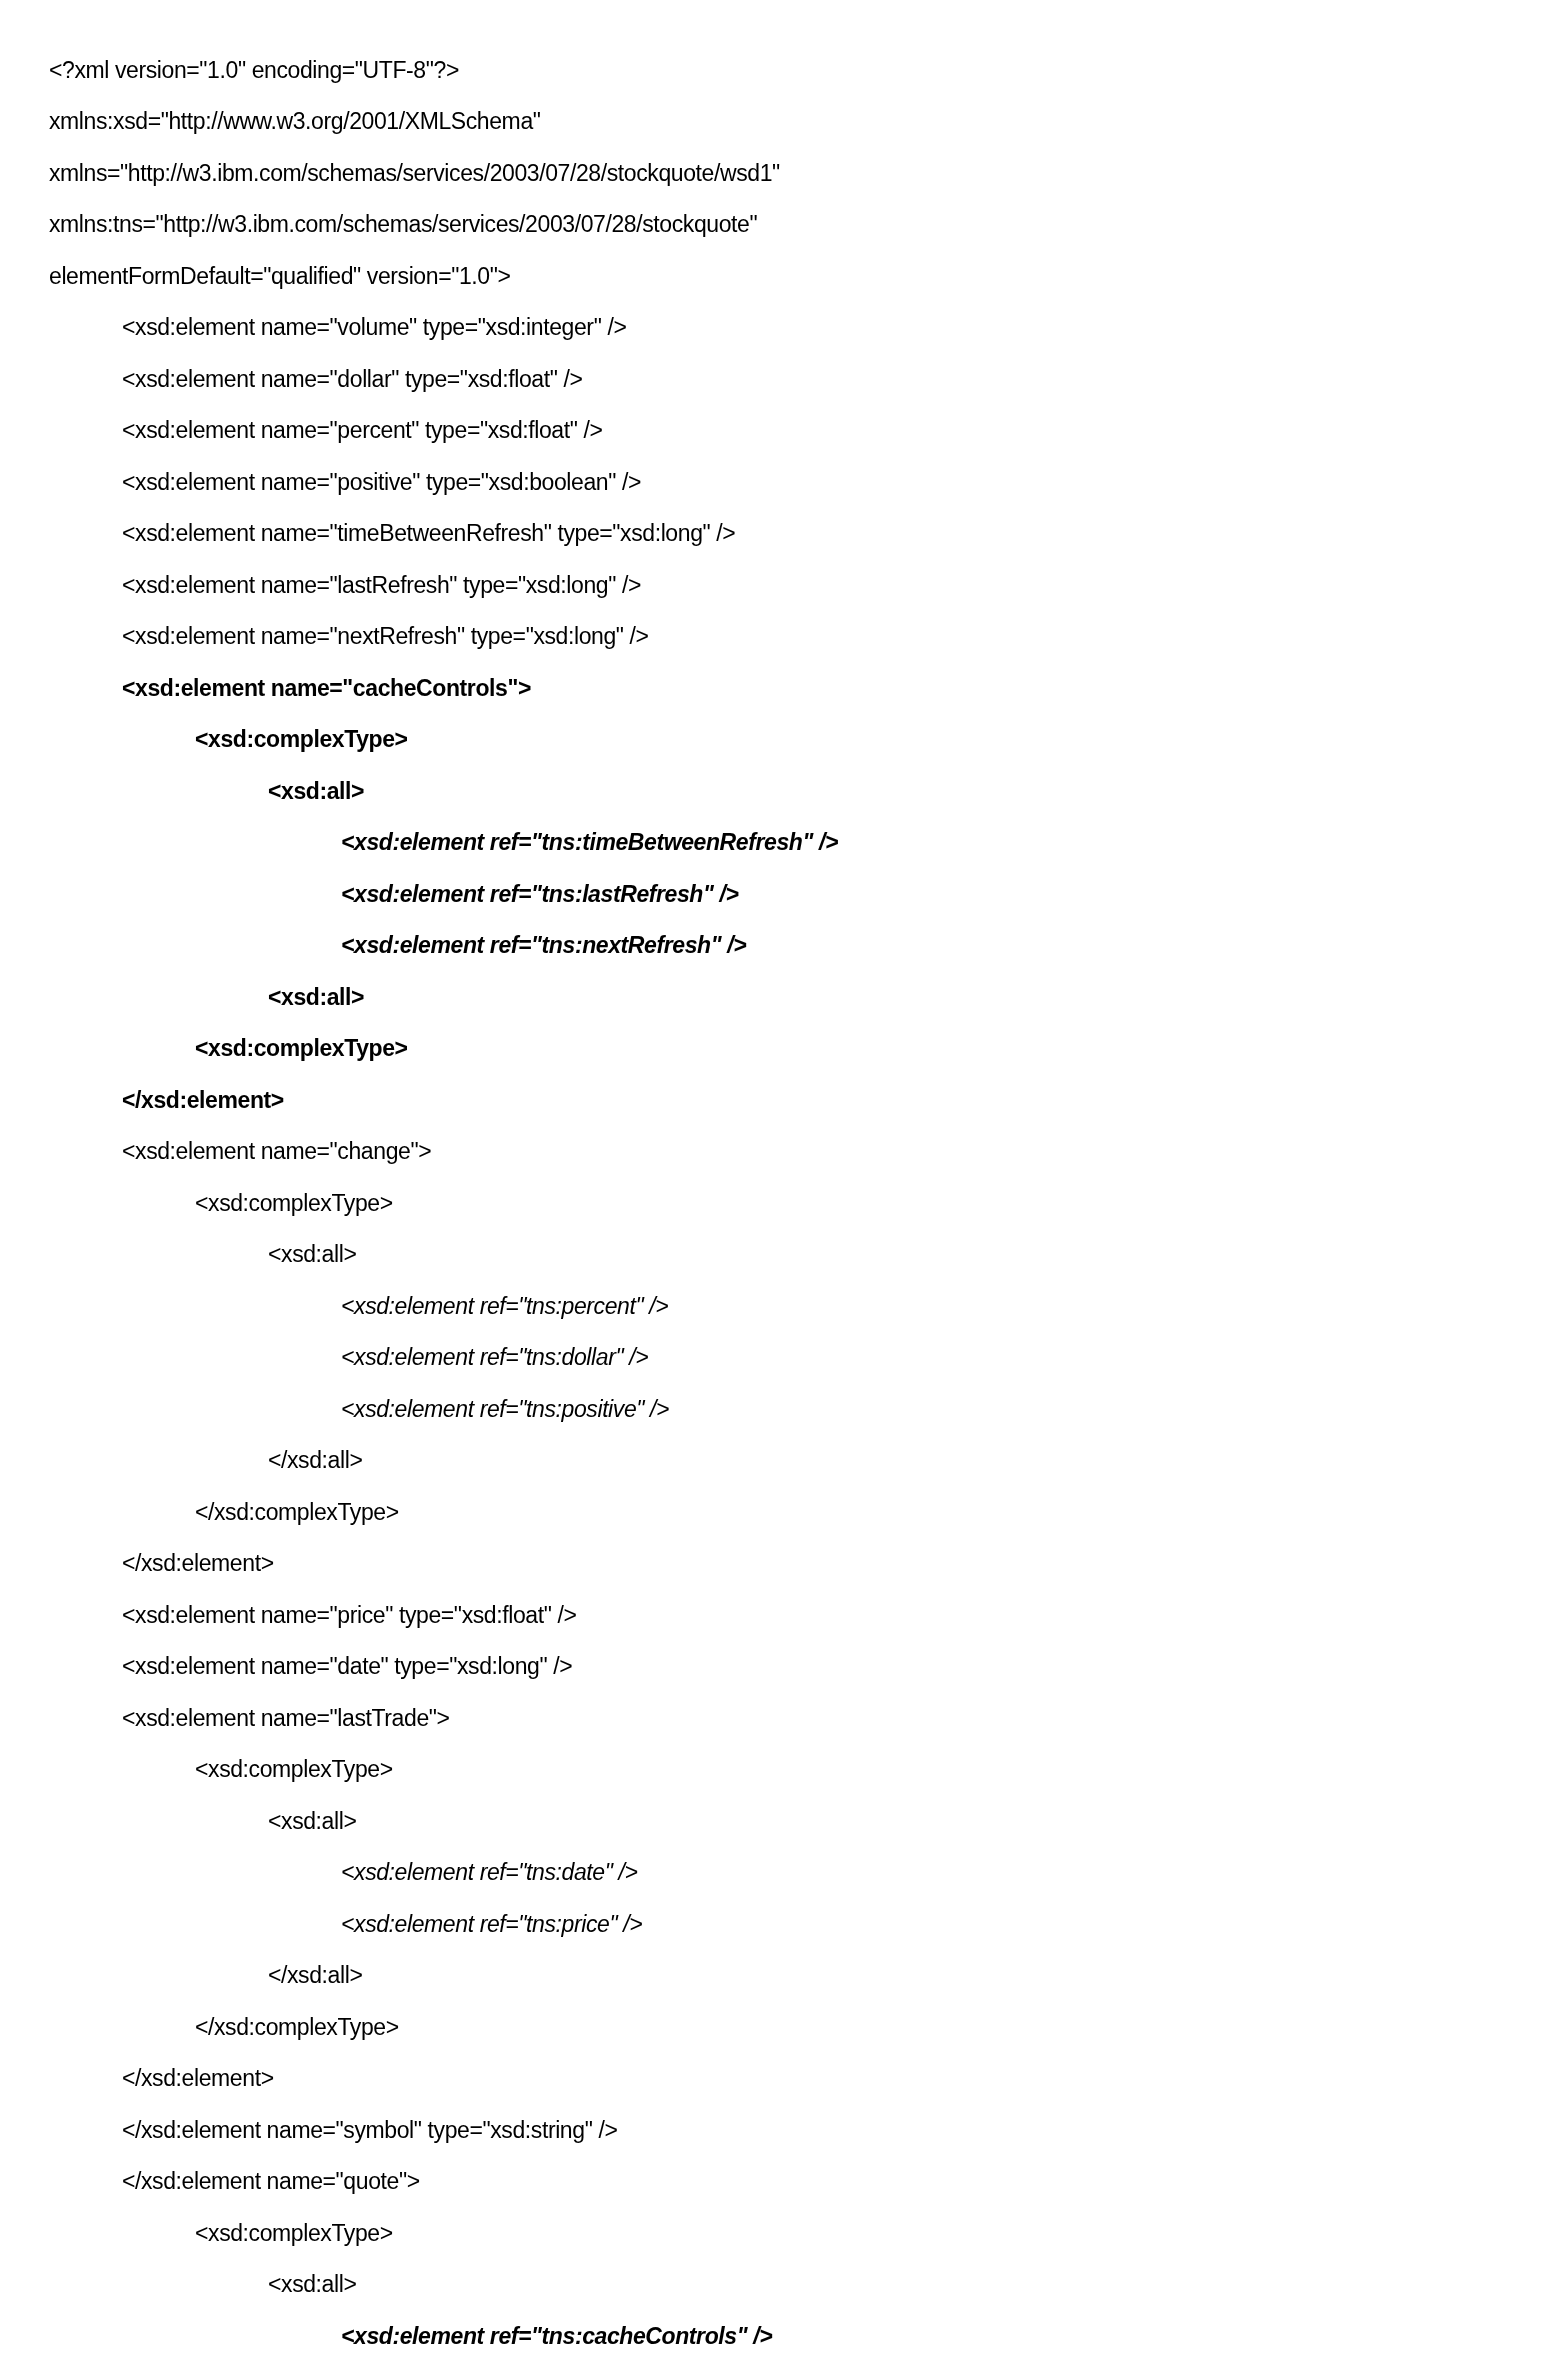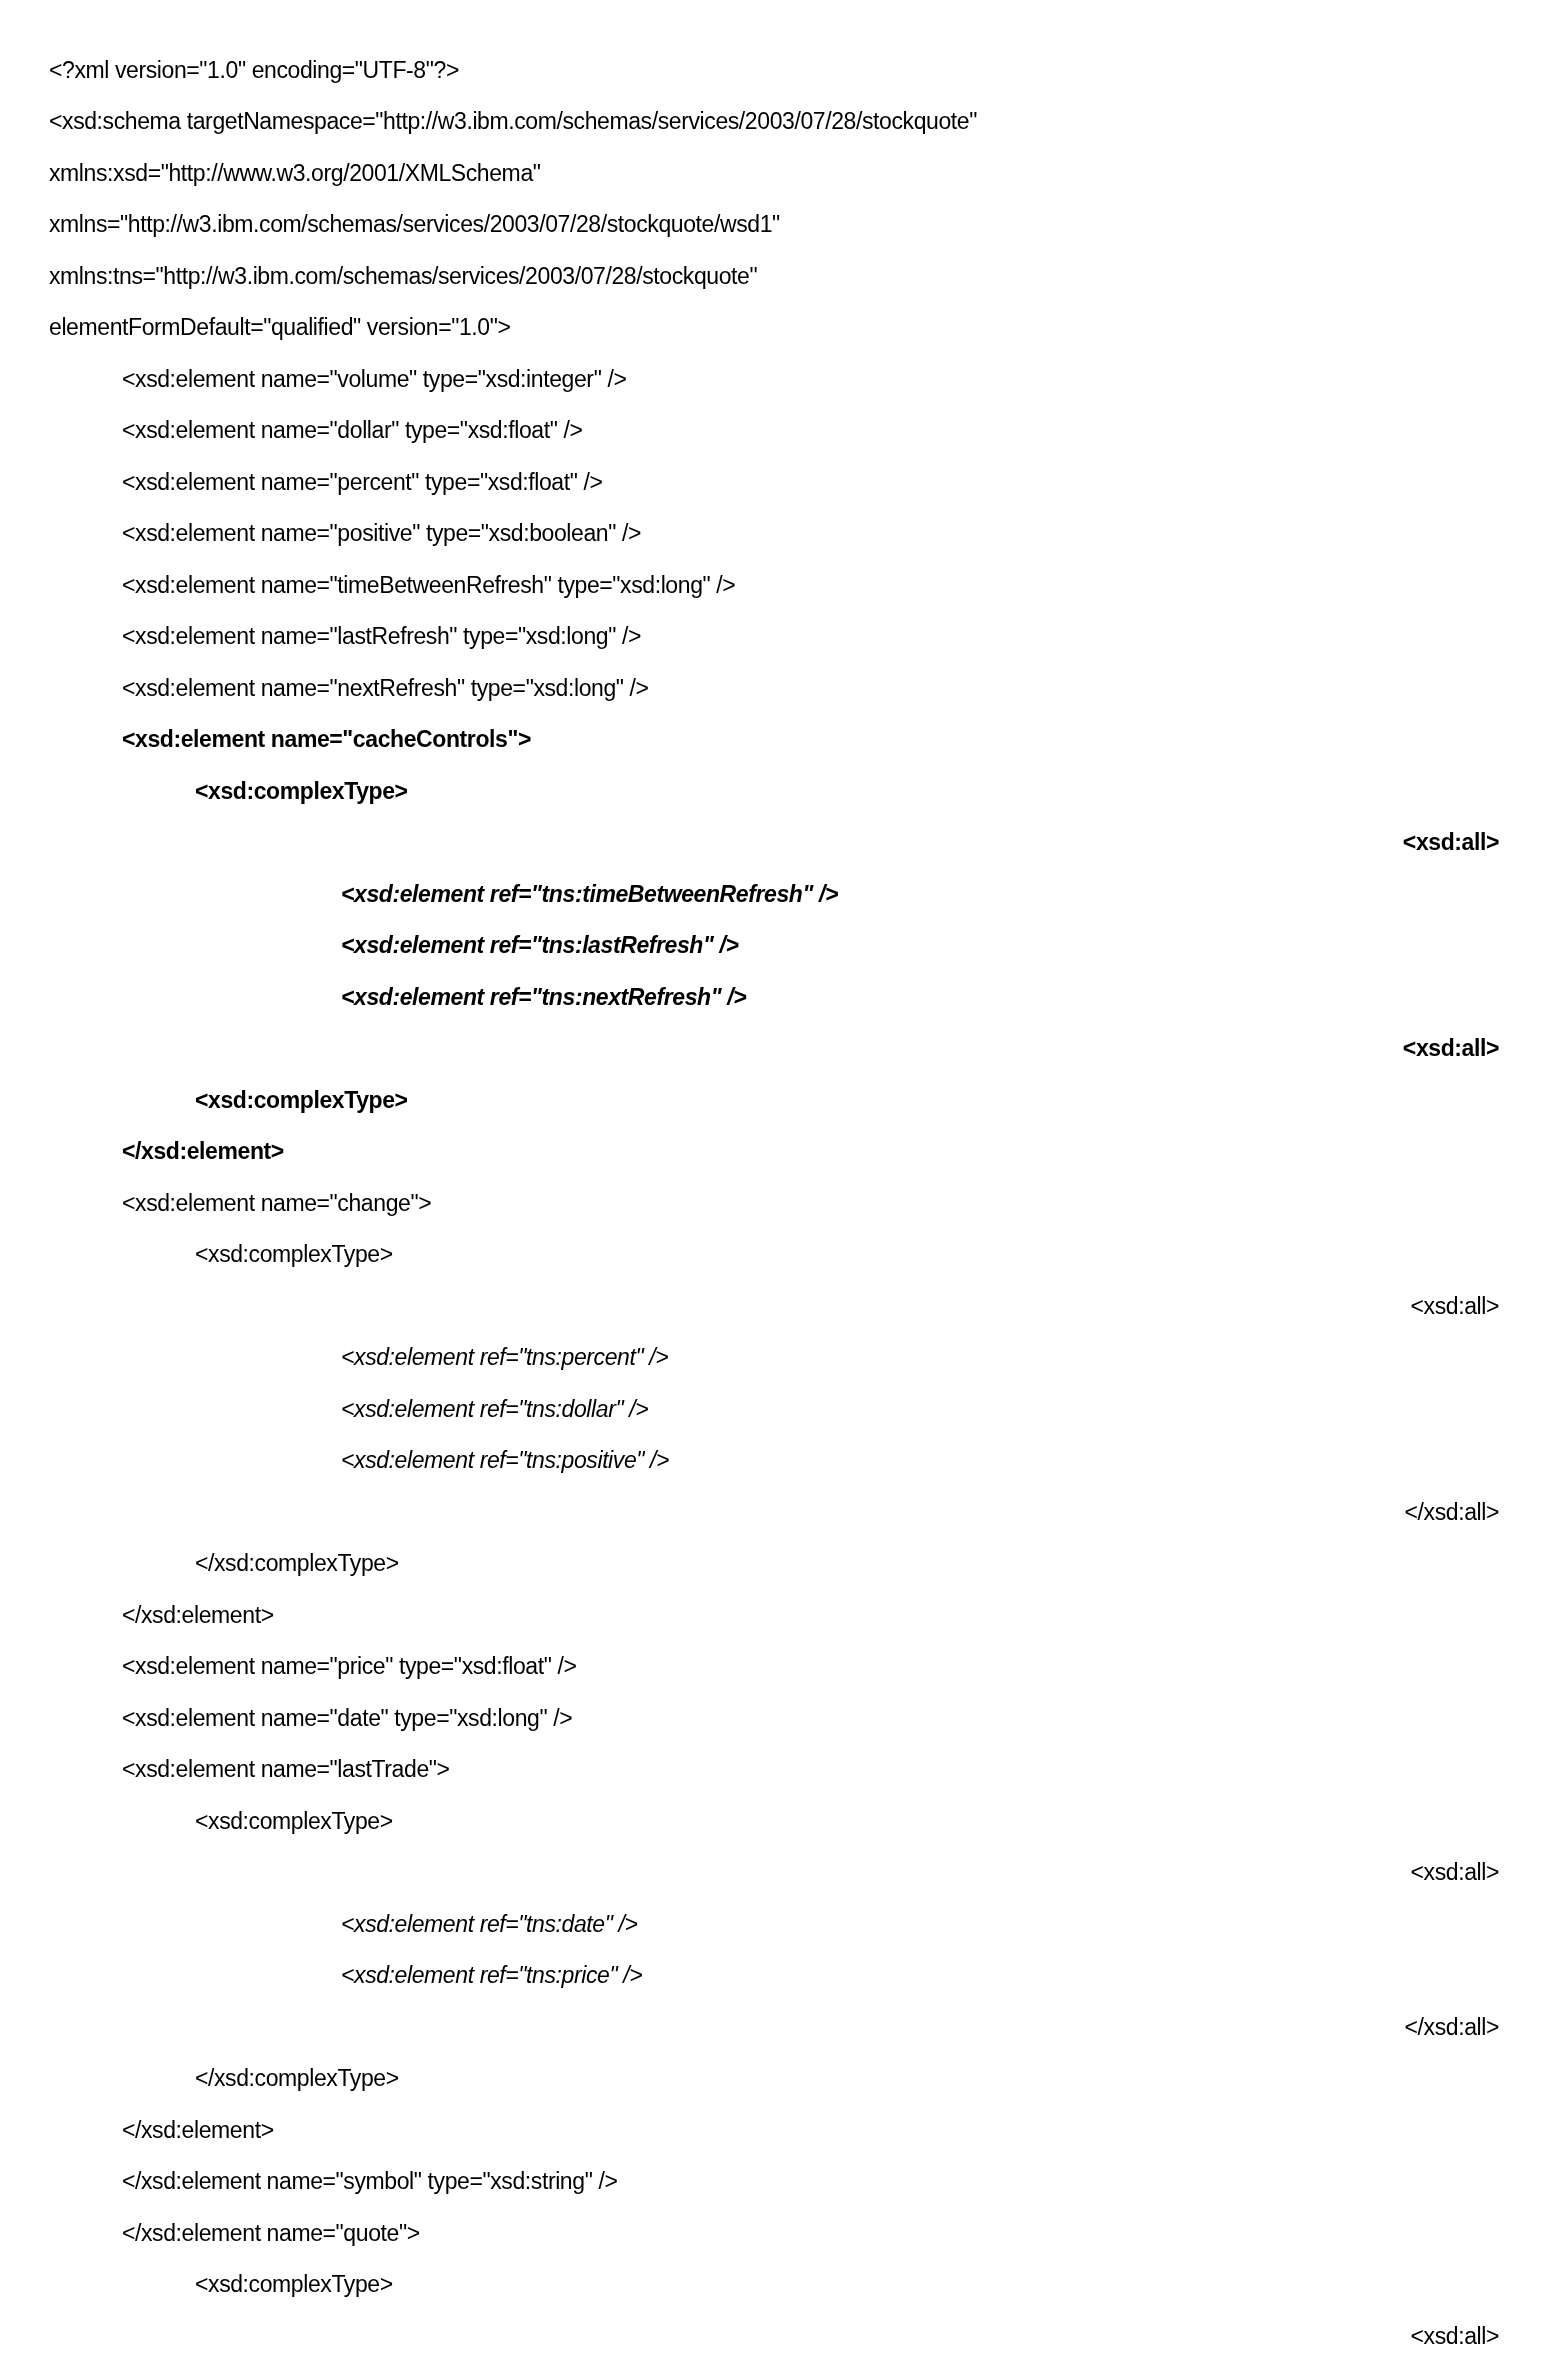--- a/index.html
+++ b/index.html
@@ -10,30 +10,29 @@
     background: #fff;
     margin: 0;
     padding: 32px 49px;
     letter-spacing: -0.4px;
   }
   .code {
     white-space: pre;
   }
   .i1 { padding-left: 73px; }
   .i2 { padding-left: 146px; }
-  .i3 { padding-left: 219px; text-align: right; }
+  .i3 { padding-left: 219px; }
   .i4 { padding-left: 292px; font-style: italic; }
   .b { font-weight: 900; }
 </style>
 </head>
 <body>
 
 <div class="code">
 <div>&lt;?xml version="1.0" encoding="UTF-8"?&gt;</div>
-<div>&lt;xsd:schema targetNamespace="http://w3.ibm.com/schemas/services/2003/07/28/stockquote"</div>
 <div>xmlns:xsd="http://www.w3.org/2001/XMLSchema"</div>
 <div>xmlns="http://w3.ibm.com/schemas/services/2003/07/28/stockquote/wsd1"</div>
 <div>xmlns:tns="http://w3.ibm.com/schemas/services/2003/07/28/stockquote"</div>
 <div>elementFormDefault="qualified" version="1.0"&gt;</div>
 <div class="i1">&lt;xsd:element name="volume" type="xsd:integer" /&gt;</div>
 <div class="i1">&lt;xsd:element name="dollar" type="xsd:float" /&gt;</div>
 <div class="i1">&lt;xsd:element name="percent" type="xsd:float" /&gt;</div>
 <div class="i1">&lt;xsd:element name="positive" type="xsd:boolean" /&gt;</div>
 <div class="i1">&lt;xsd:element name="timeBetweenRefresh" type="xsd:long" /&gt;</div>
 <div class="i1">&lt;xsd:element name="lastRefresh" type="xsd:long" /&gt;</div>

